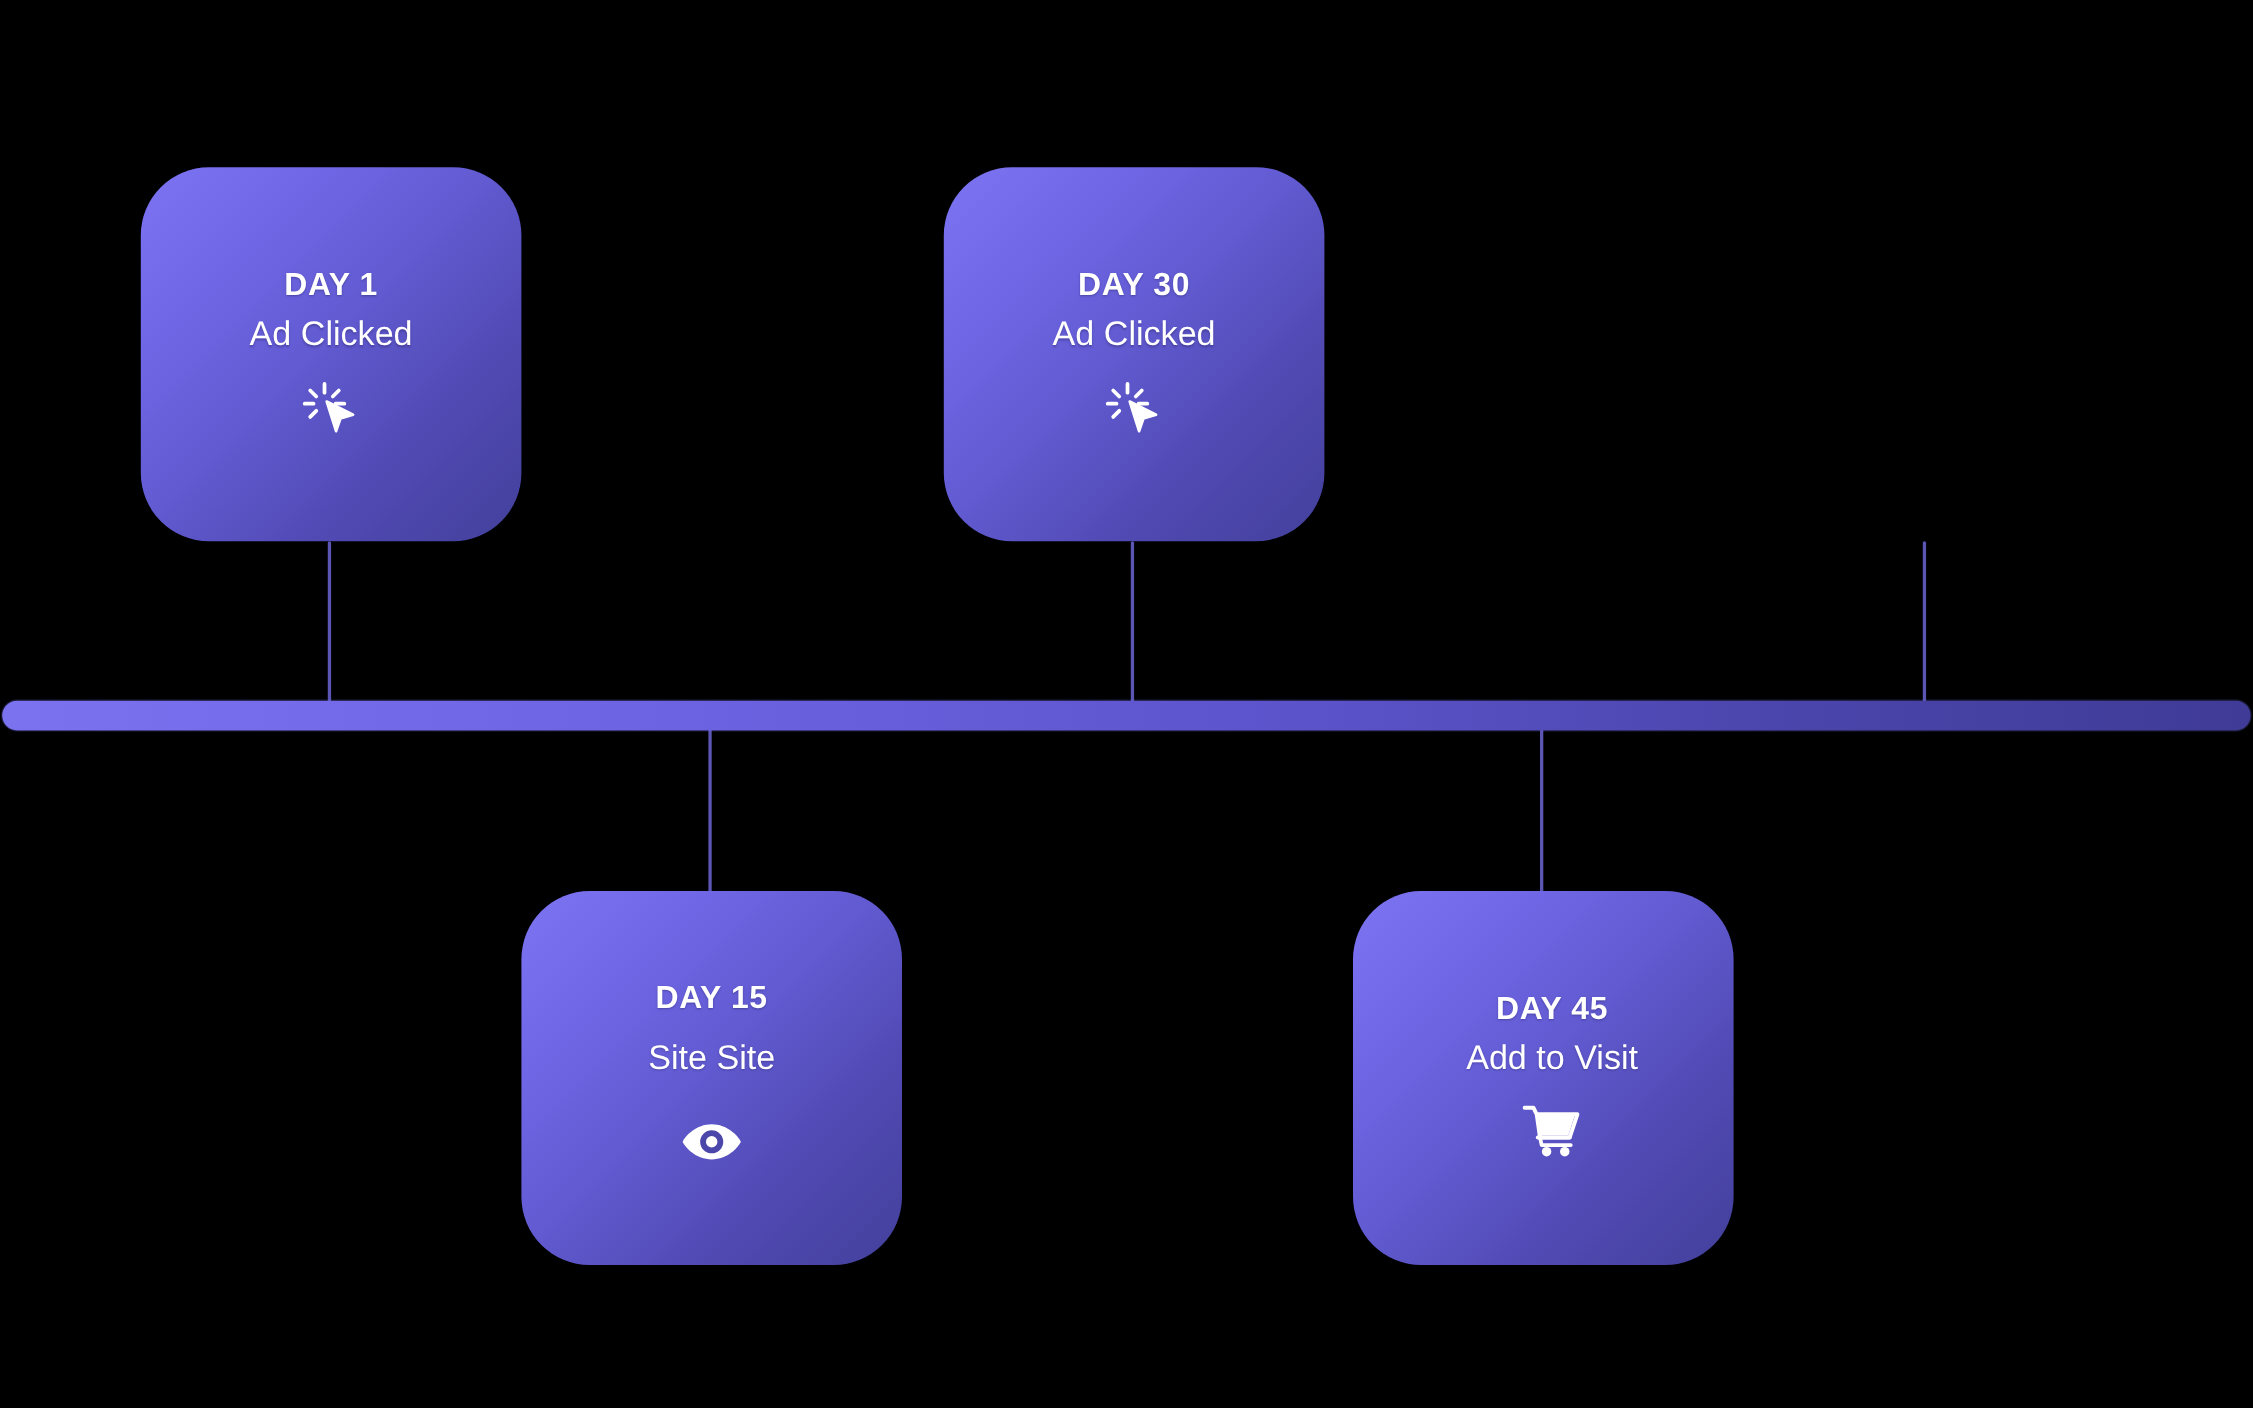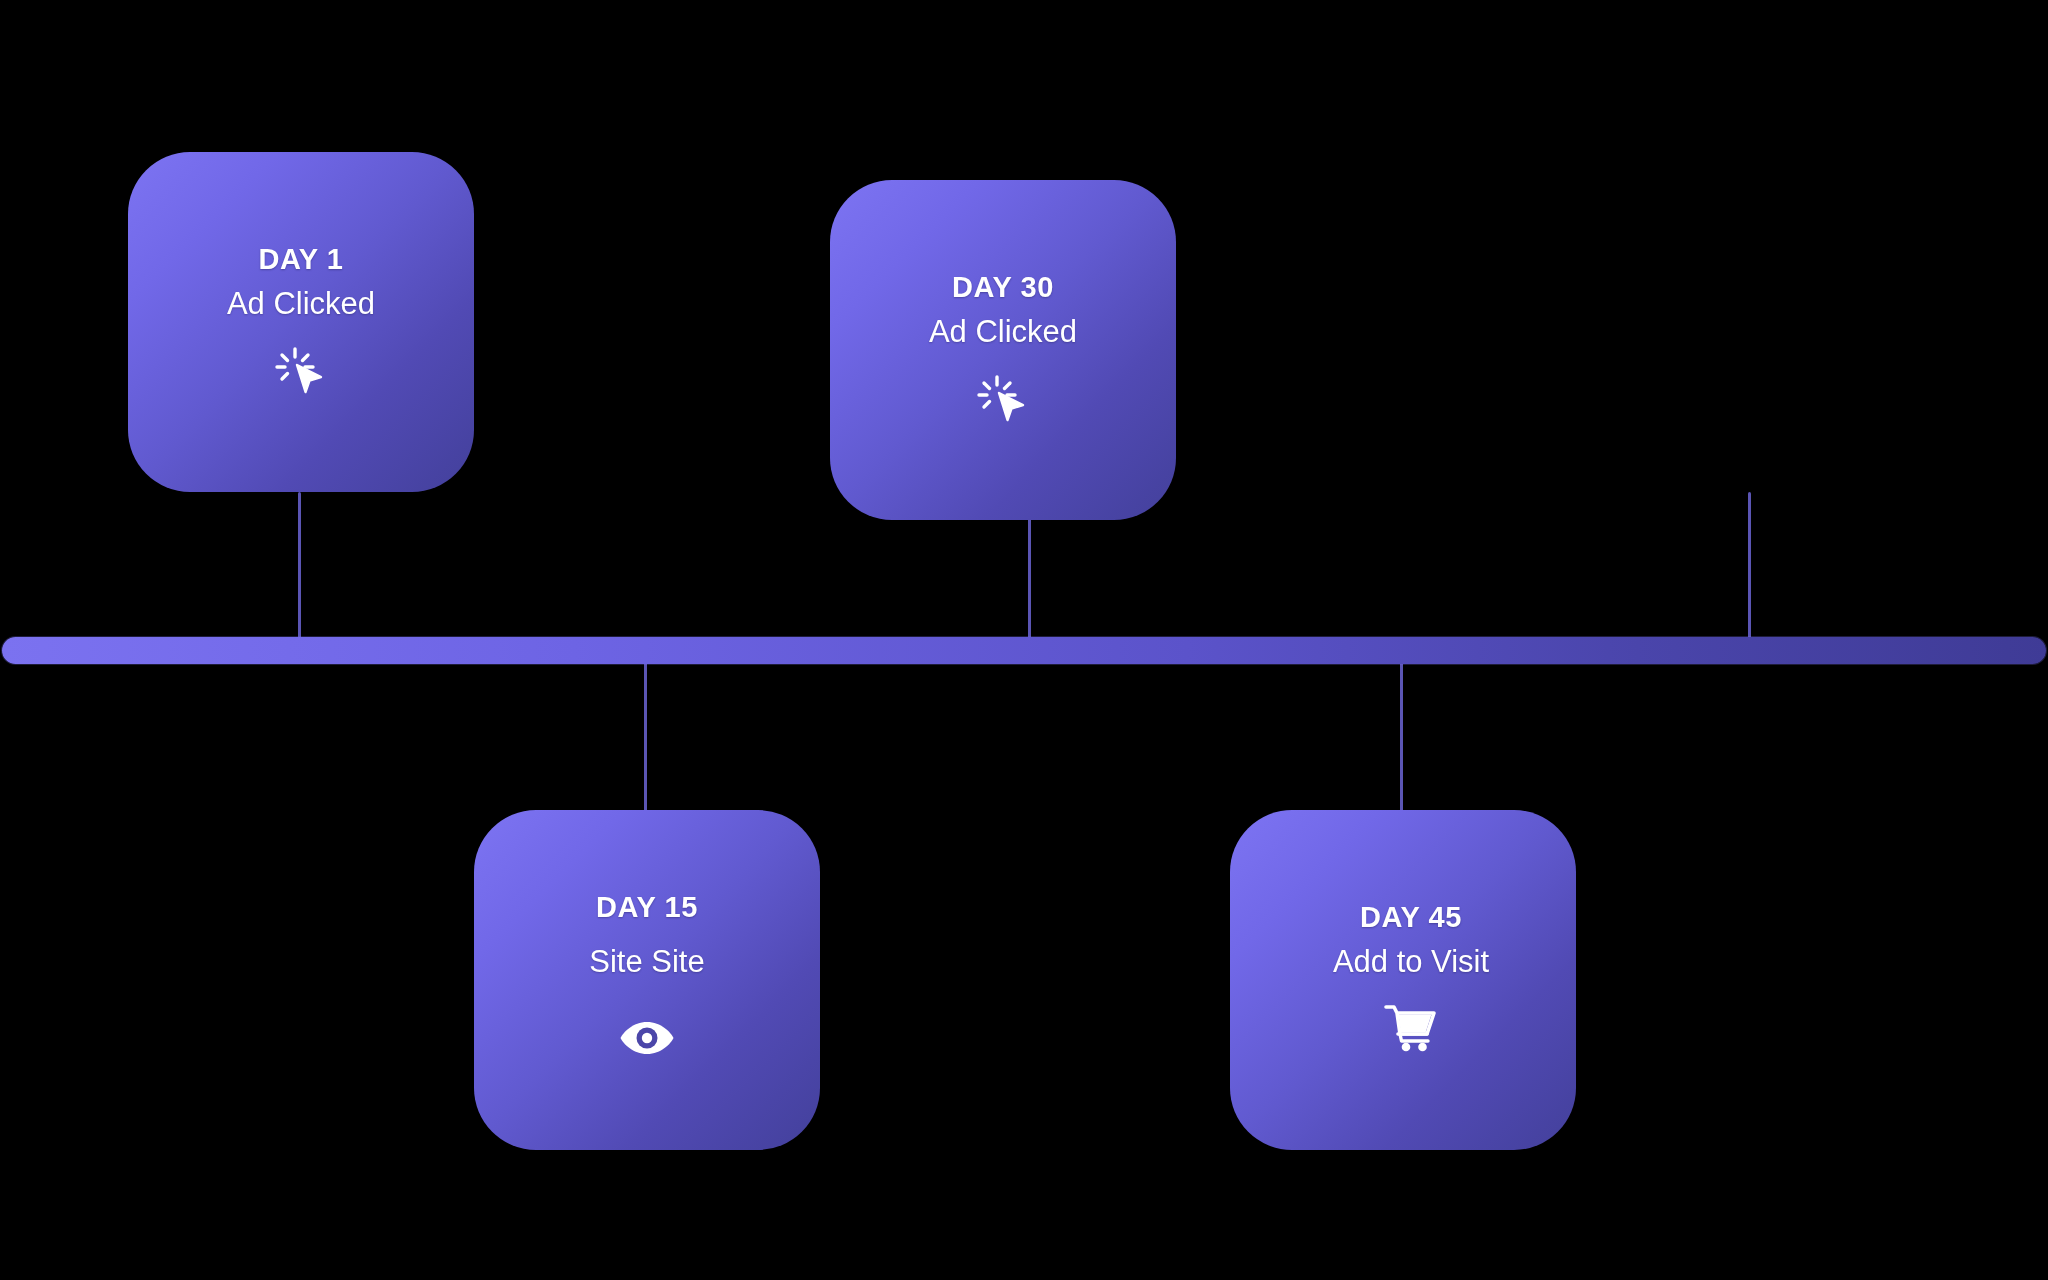--- a/index.html
+++ b/index.html
@@ -71,21 +71,21 @@
     width:58px;
     height:58px;
     display:flex;
     align-items:center;
     justify-content:center;
   }
   .card .icon-wrap svg { display:block; }
 
   
   .c1 { left:128px;  top:152px; }
-  .c2 { left:830px;  top:152px;margin-top:28px; }
+  .c2 { left:858px;  top:152px; }
   .c3 { left:1578px; top:152px; }
   .c4 { left:474px;  top:810px;gap:10px; }
   .c5 { left:1230px; top:810px;padding-left:16px; }
 
   .k1 { left:298px;  top:492px;  height:150px; }
   .k2 { left:1028px; top:492px;  height:150px; }
   .k3 { left:1748px; top:492px;  height:150px; }
   .k4 { left:644px;  top:658px;  height:155px; }
   .k5 { left:1400px; top:658px;  height:155px; }
 </style>

